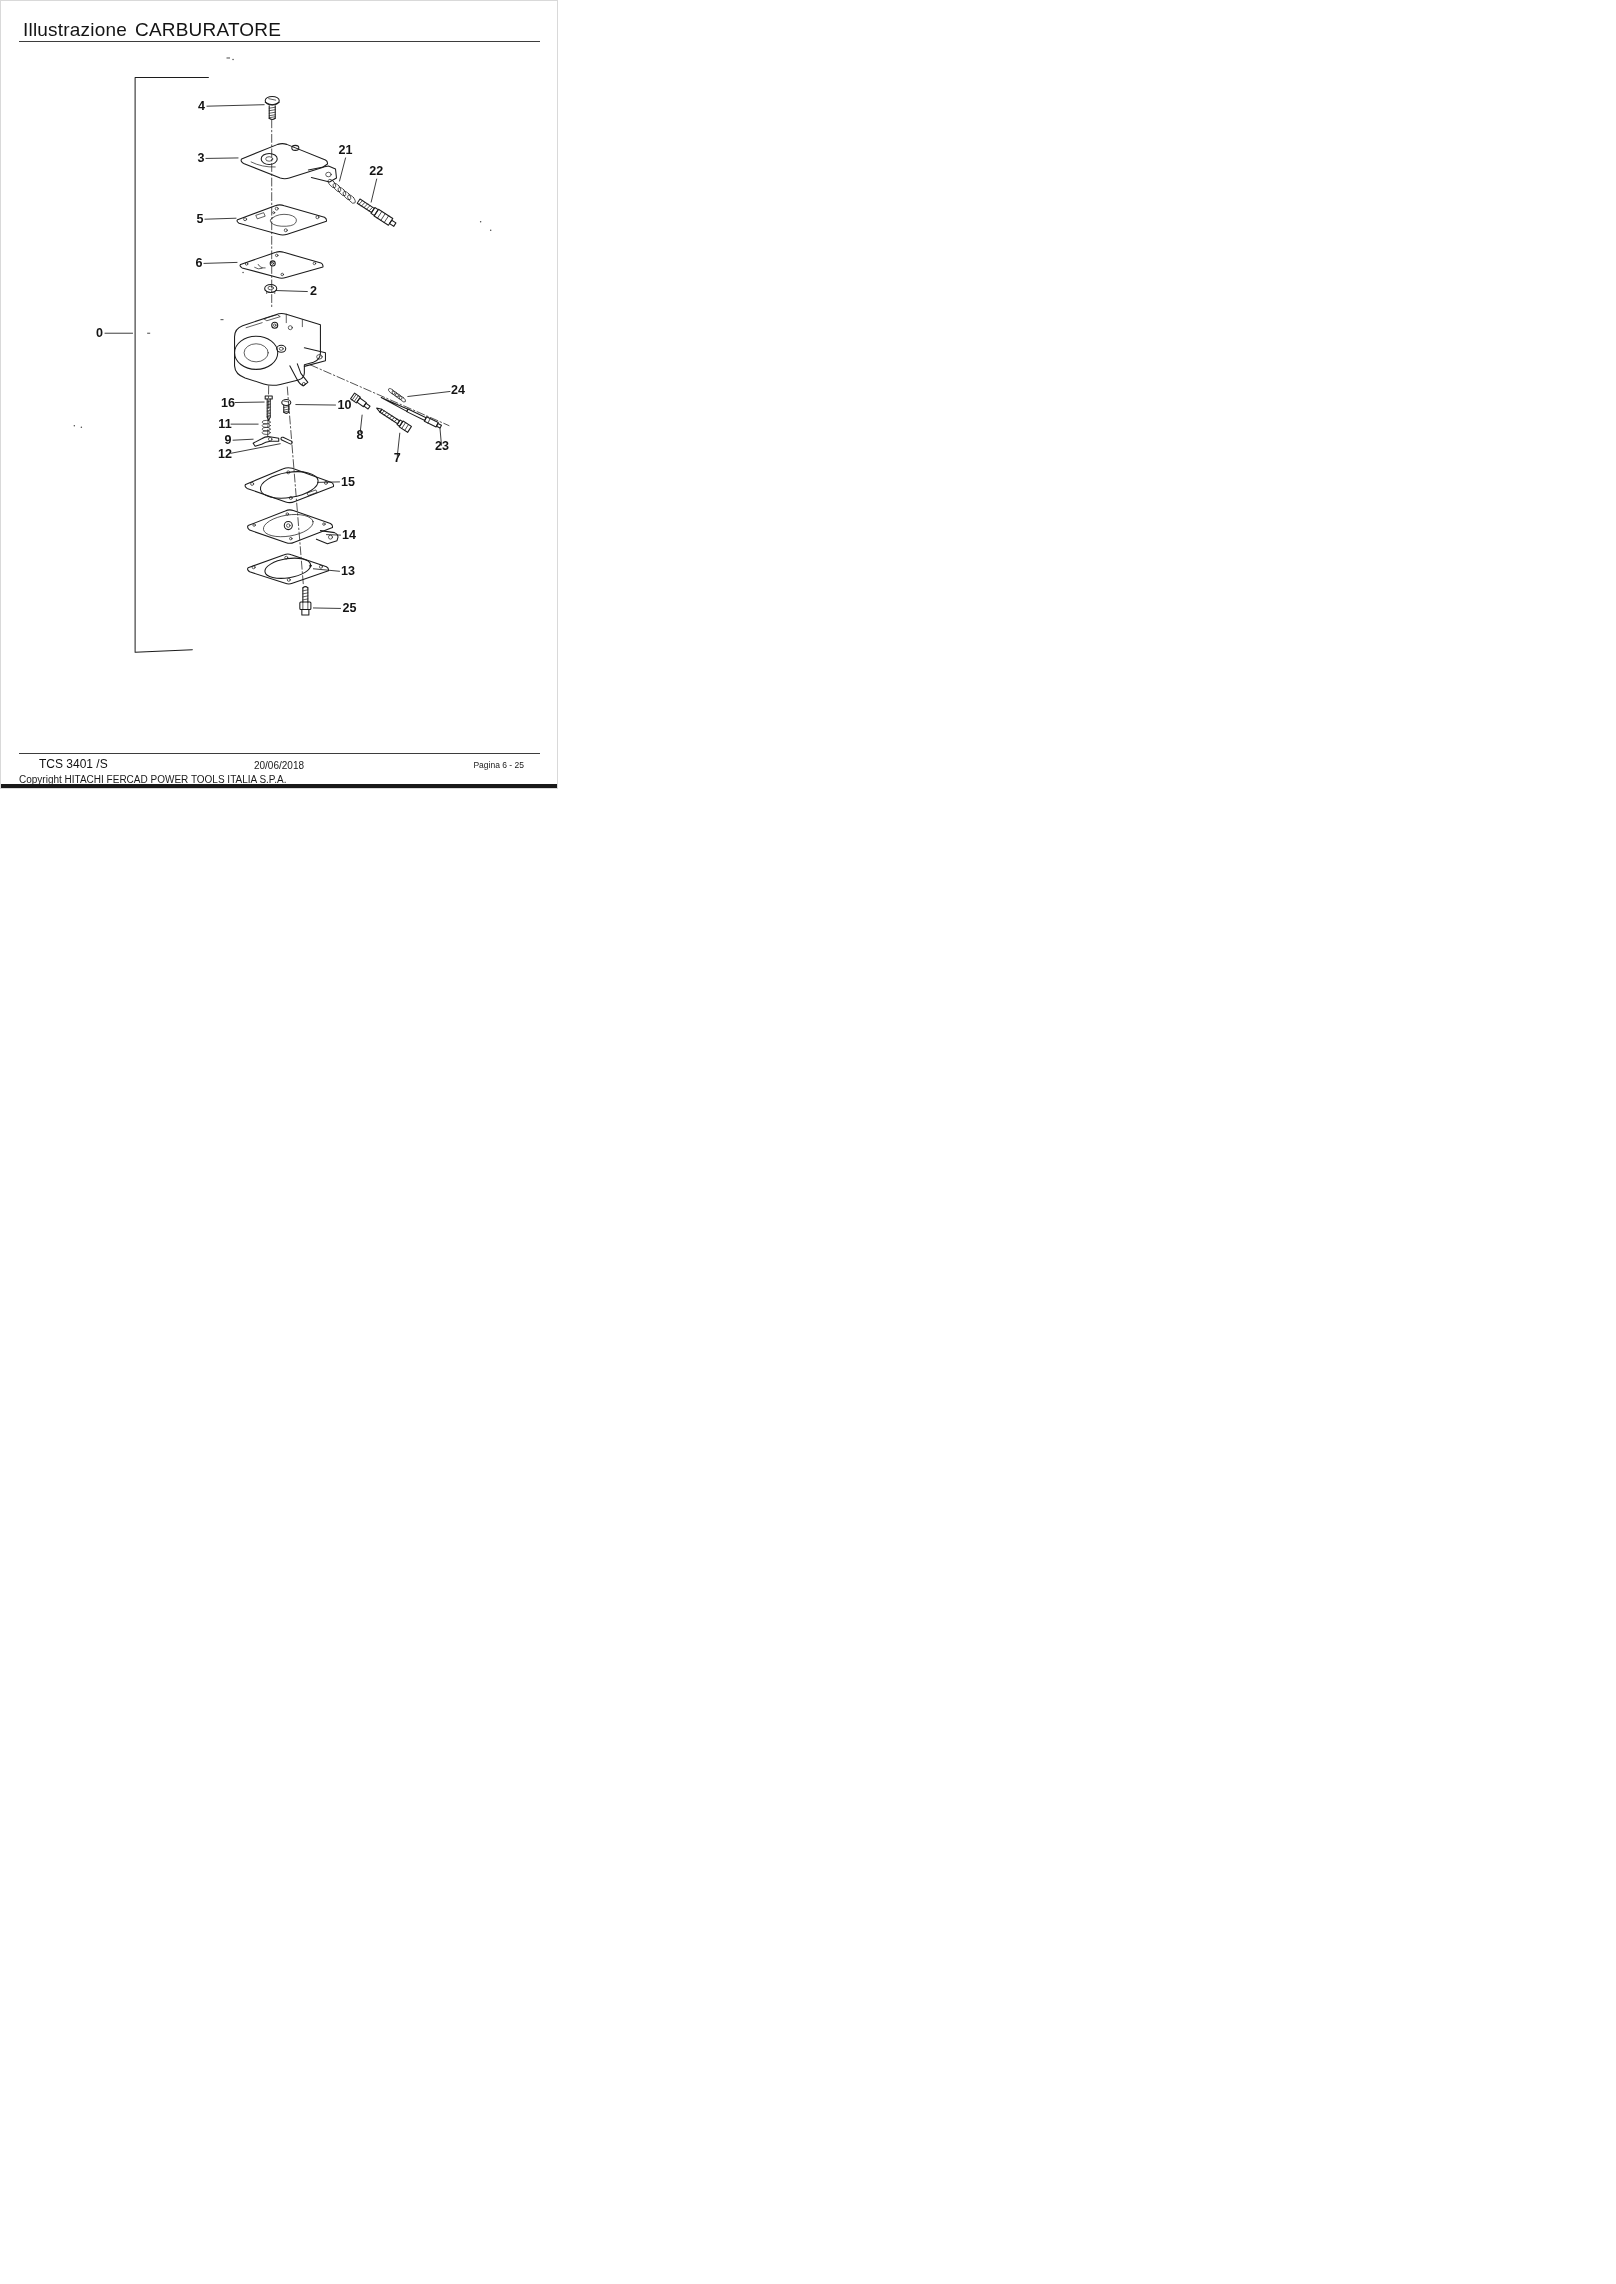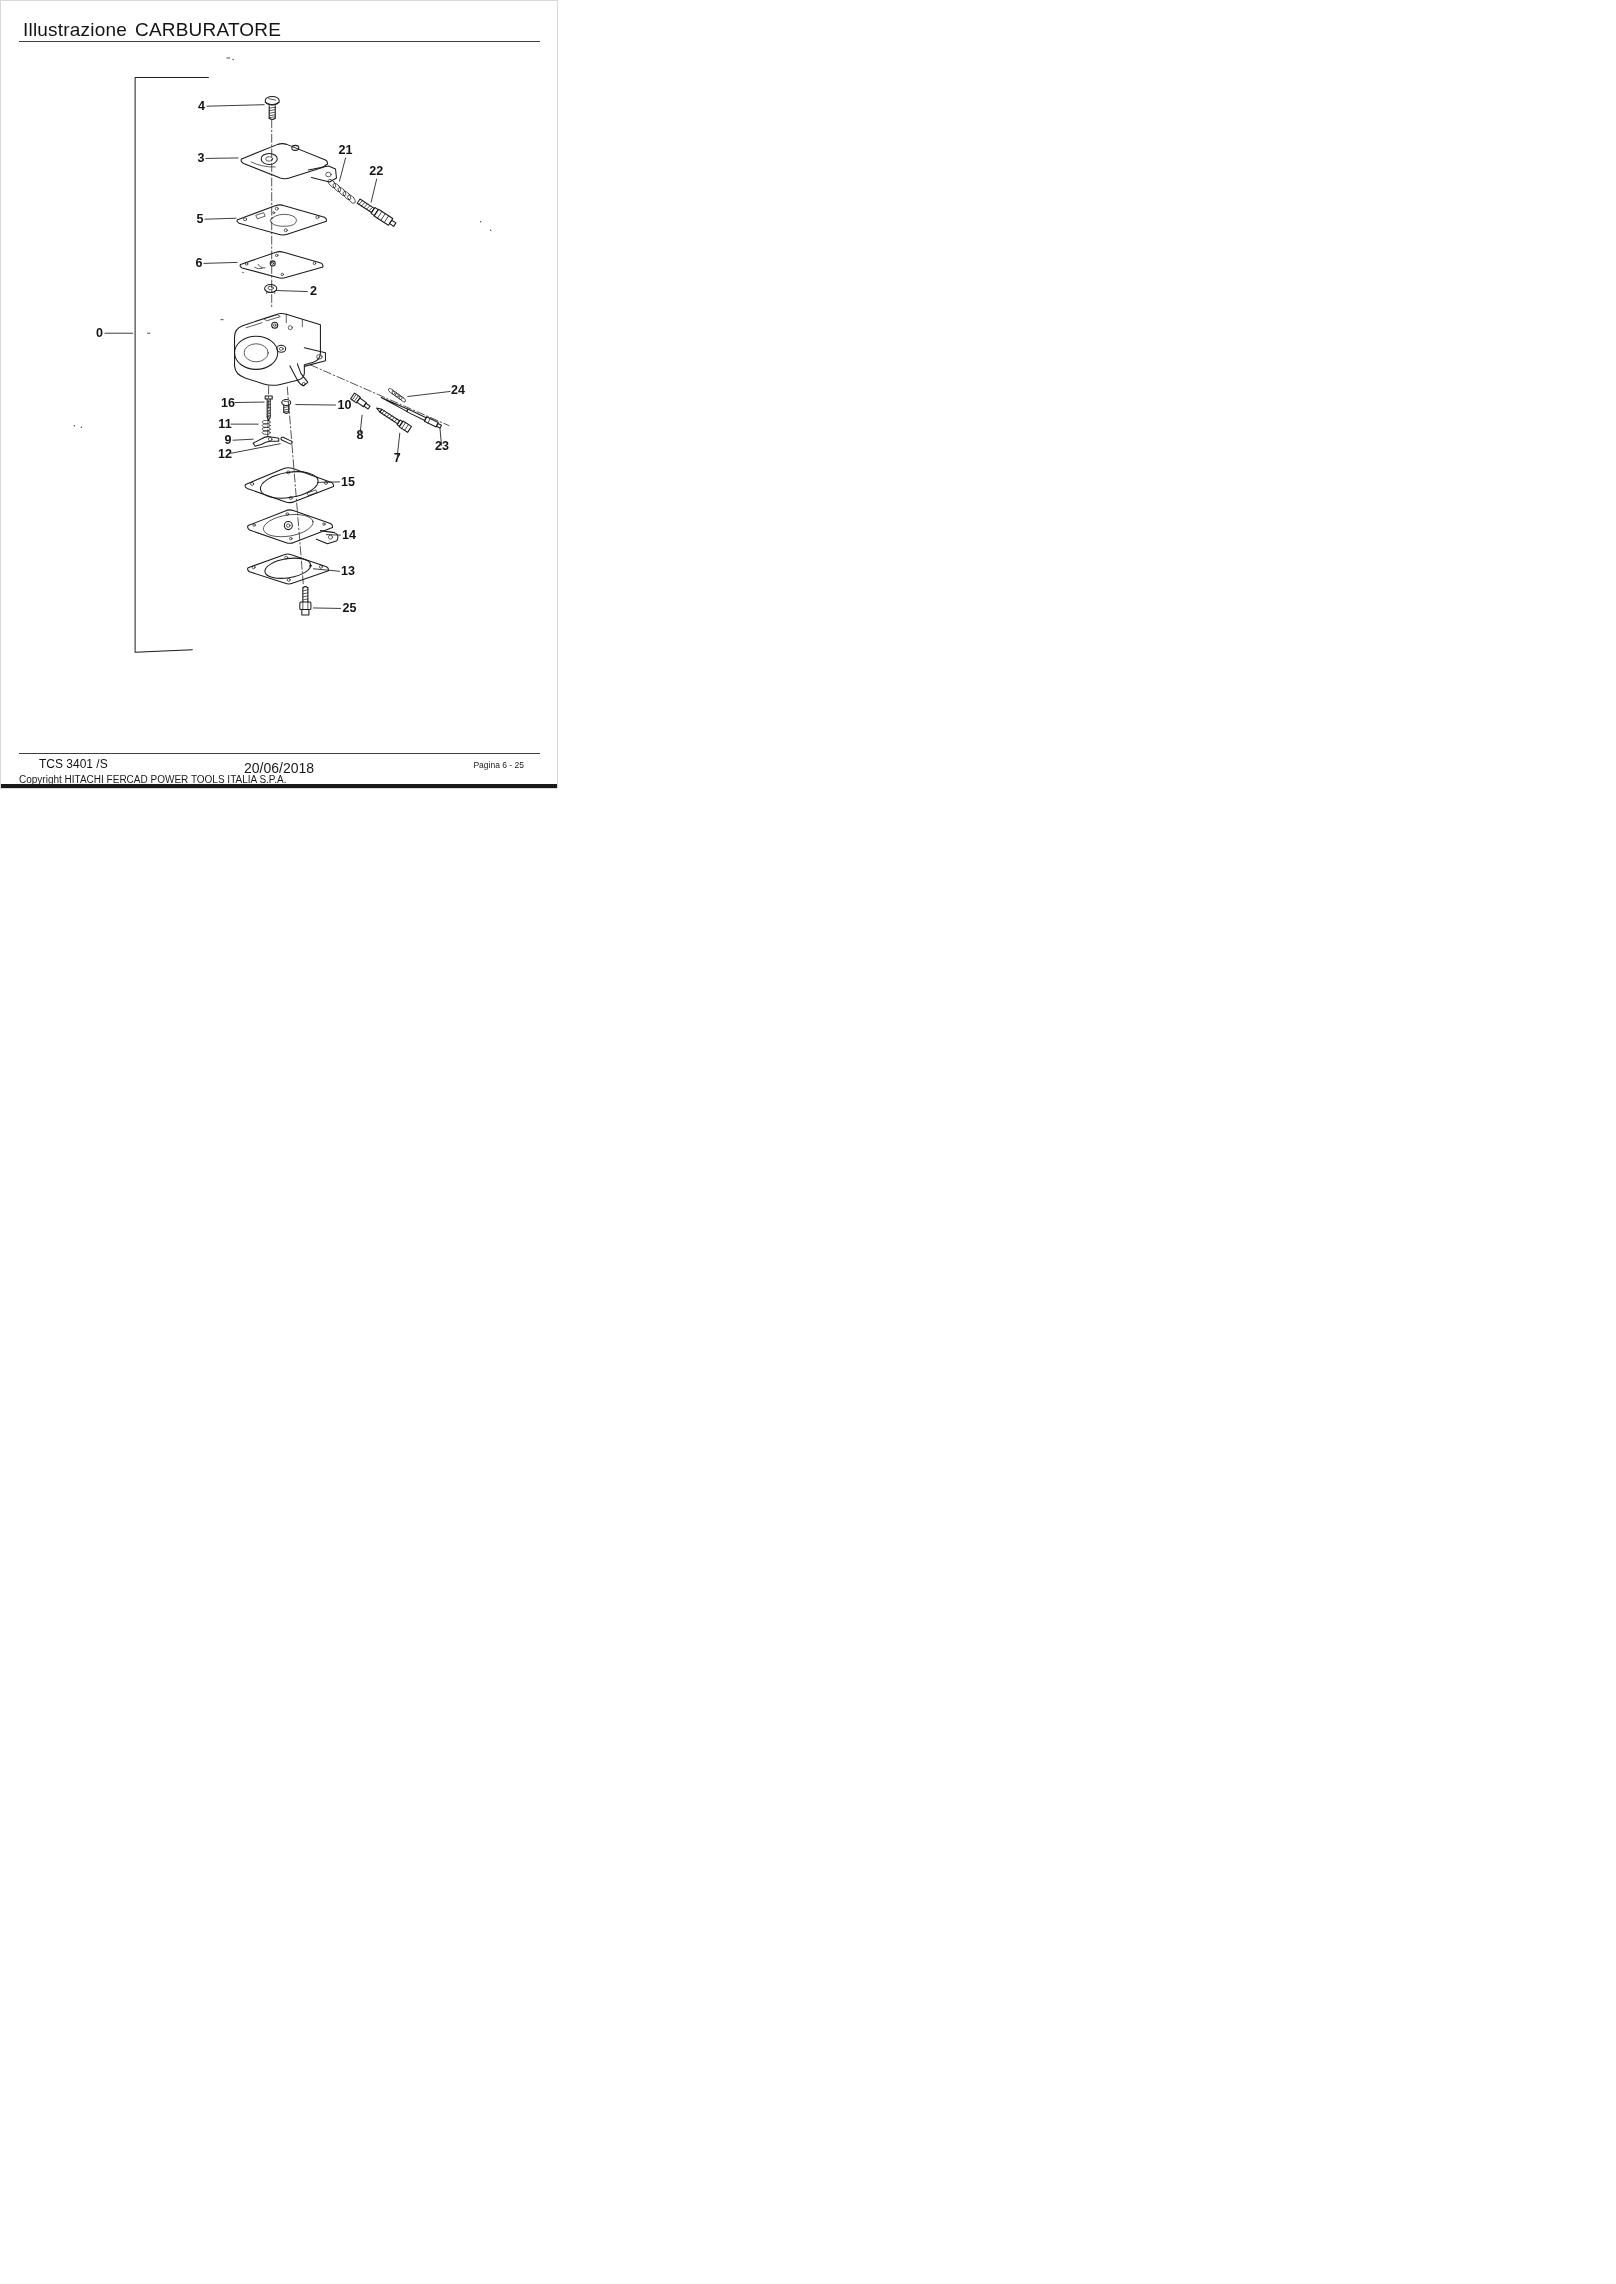--- a/index.html
+++ b/index.html
@@ -26,21 +26,21 @@
   .diagram .bracket { stroke-width:2; }
   .diagram line.leader { stroke-width:1.7; }
   .diagram text.callout {
     fill:#141414; stroke:none; font-family:"Liberation Sans", sans-serif;
     font-size:25px; font-weight:600; text-anchor:middle;
   }
   .diagram .artifacts :is(rect,circle) { fill:#4a4a4a; stroke:none; }
 
   .footer-rule { position:absolute; left:18px; right:17px; top:752px; border-top:1px solid #3d3d3d; }
   .footer-model { position:absolute; left:18px; top:756px; font-size:12px; font-weight:400; color:#111;margin-left:20px; }
-  .footer-date { position:absolute; left:0; right:0; top:759px; text-align:center; font-size:14px; color:#1a1a1a; }
+  .footer-date { position:absolute; left:0; right:0; top:759px; text-align:center; font-size:10px; color:#1a1a1a; }
   .footer-page { position:absolute; right:33px; top:759px; font-size:8.5px; color:#1a1a1a; }
   .footer-copyright { position:absolute; left:18px; top:773px; font-size:10px; color:#1a1a1a; }
   .bottom-bar { position:absolute; left:0; right:0; bottom:0; height:4px; background:#191919; }
 </style>
 </head>
 <body>
 
 <div class="page">
 
   <h1 class="header-title"><span>Illustrazione</span><span class="word-gap"></span><span>CARBURATORE</span></h1>

